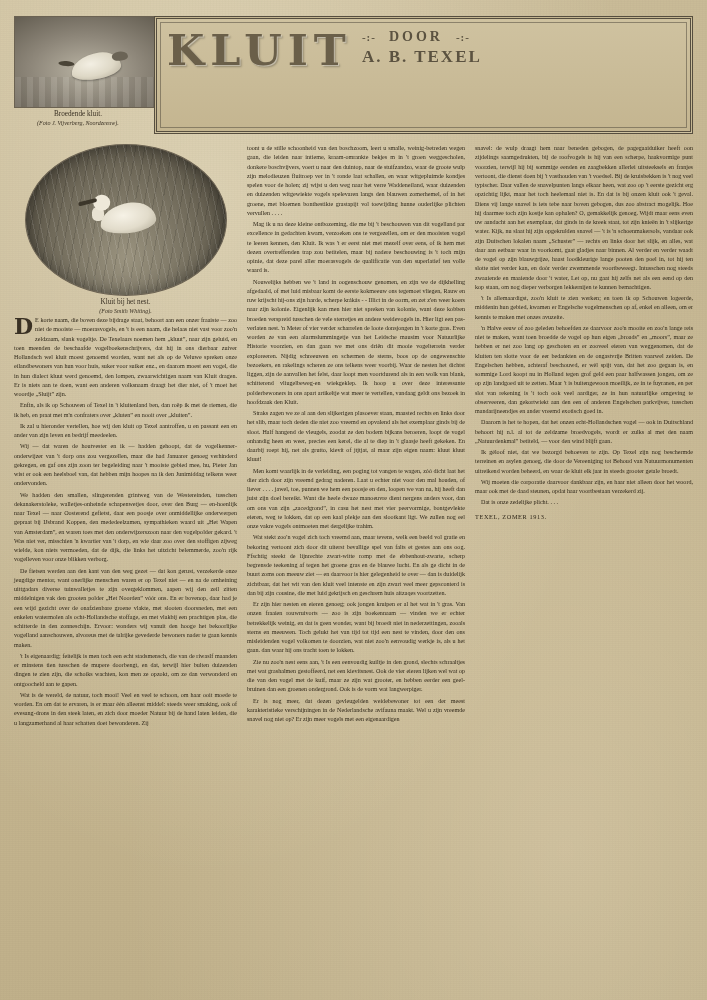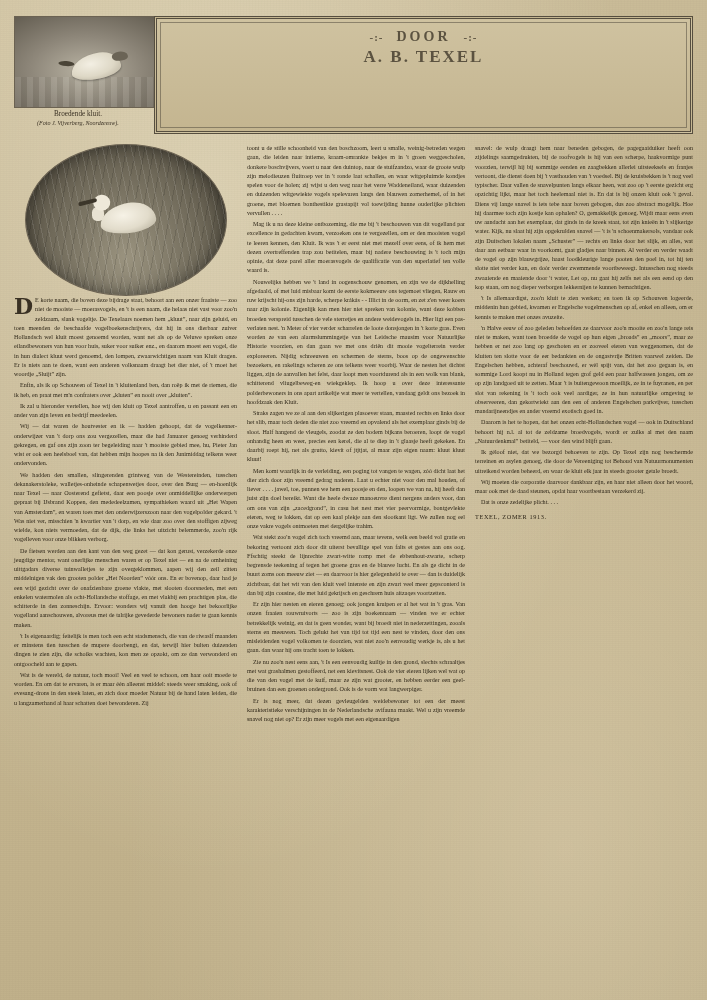--- a/index.html
+++ b/index.html
@@ -106,21 +106,21 @@
     font-weight:bold;
     font-size:43px;
     letter-spacing:6px;
     color:#6a5f49;
     text-shadow:1px 1px 0 rgba(255,255,255,.35), 2px 2px 2px rgba(0,0,0,.25);
     line-height:1;
     margin-top:4px;
   }
   .by{
     flex:1;
-    text-align:center;
+    text-align:left;
     padding-top:4px;
   }
   .door{
     font-size:14px;letter-spacing:3px;color:#5b5240;font-weight:bold;
   }
   .door .dash{letter-spacing:1px;font-size:11px;}
   .auth{
     font-size:17px;letter-spacing:2px;color:#5b5240;font-weight:bold;margin-top:2px;
   }
   .subttl{
@@ -251,40 +251,45 @@
       </div>
       <div class="cap">
         <b>Broedende kluit.</b><br>
         <span class="src">(Foto J. Vijverberg, Noordzeeuw).</span>
       </div>
     </div>
 
     <div class="title-panel">
       <div class="orn"></div>
       <div class="ttl-row">
+        <div class="kluit">KLUIT</div>
         <div class="by">
           <div class="door">
             <span class="dash">-:-</span>
             &nbsp;<span>DOOR</span>&nbsp;
             <span class="dash">-:-</span>
           </div>
           <div class="auth">A. B. TEXEL</div>
         </div>
       </div>
     </div>
   </div>
 
   <div class="body">
 
     <div class="col">
       <div class="oval-wrap">
         <div class="oval">
           <div class="reeds"></div>
           <div class="bird-b-neck"></div>
           <div class="bird-b"></div>
+        </div>
+        <div class="cap">
+          <b>Kluit bij het nest.</b><br>
+          <span class="src">(Foto Smith Whiting).</span>
         </div>
       </div>
 
       <p class="dropcap noind">DE korte naam, die boven deze bijdrage staat, behoort aan een onzer fraaiste — zoo niet de mooiste — moerasvogels, en 't is een naam, die helaas niet vast voor zoo'n zeldzaam, slank vogeltje. De Texelaars noemen hem „kluut”, naar zijn geluid, en toen meenden de beschaafde vogelboekenschrijvers, dat hij in ons dierbaar zuiver Hollandsch wel kluit moest genoemd worden, want net als op de Veluwe spreken onze eilandbewoners van hun voor huis, suker voor suiker enz., en daarom moest een vogel, die in hun dialect kluut werd genoemd, den lompen, zwaarwichtigen naam van Kluit dragen. Er is niets aan te doen, want een anderen volksnaam draagt het dier niet, of 't moet het woordje „Sluijt” zijn.</p>
       <p>Enfin, als ik op Schouwen of Texel in 't kluitenland ben, dan roëp ik met de riemen, die ik heb, en praat met m'n confraters over „kluten” en nooit over „kluiten”.</p>
       <p>Ik zal u hieronder vertellen, hoe wij den kluit op Texel aantroffen, u en passant een en ander van zijn leven en bedrijf meedeelen.</p>
       <p>Wij — dat waren de houtvester en ik — hadden gehoopt, dat de vogelkenner-onderwijzer van 't dorp ons zou vergezellen, maar die had Januarer genoeg verhinderd gekregen, en gaf ons zijn zoon ter begeleiding naar 't mooiste gebied mee, hu, Pieter Jan wist er ook een heelsboel van, dat hebben mijn hoopes na ik den Junimiddag telkens weer ondervonden.</p>
       <p>We hadden den smallen, slingerenden grintweg van de Westereinden, tusschen dekanakerstoleke, walletjes-onheinde schapenwetjes door, over den Burg — en-hoenlijk naar Texel — naar Oosterend gefietst, daar een poosje over onmiddellijke onderwerpen gepraat bij IJsbrand Koppen, den mededeelzamen, sympathieken waard uit „Het Wapen van Amsterdam”, en waren toes met den onderwijzerszoon naar den vogelpolder gekard. 't Was niet ver, misschien 'n kwartier van 't dorp, en wie daar zoo over den stoffigen zijweg wielde, kon niets vermoeden, dat de dijk, die links het uitzicht belemmerde, zoo'n rijk vogelleven voor onze blikken verborg.</p>
       <p>De fietsen werden aan den kant van den weg gezet — dat kon gerust, verzekerde onze jeugdige mentor, want onerlijke menschen waren er op Texel niet — en na de omheining uittgadars diverse tuinwalletjes te zijn overgeklommen, aapen wij den zeil zitten middelnigen vak den grooten polder „Het Noorden” vóór ons. En er bovenop, daar had je een wijd gezicht over de onafzienbare groene vlakte, met slooten doorsneden, met een enkelen watermolen als ocht-Hollandsche stoffage, en met vlakbij een prachtigen plas, die schitterde in den zonneschijn. Ervoor: wonders wij vanuit den hooge het bekoorlijke vogelland aanschouwen, alvoreus met de talrijke gevederde bewoners nader te gaan kennis maken.</p>
       <p>'t Is eigenaardig; feitelijk is men toch een echt stadsmensch, die van de riwaslf maanden er minstens tien tusschen de mupere doorbengt, en dat, terwijl hier bulten duizenden dingen te zien zijn, die schoiks wachten, kon men ze opzokt, om ze dan verwonderd en ontgoocheld aan te gapen.</p>

